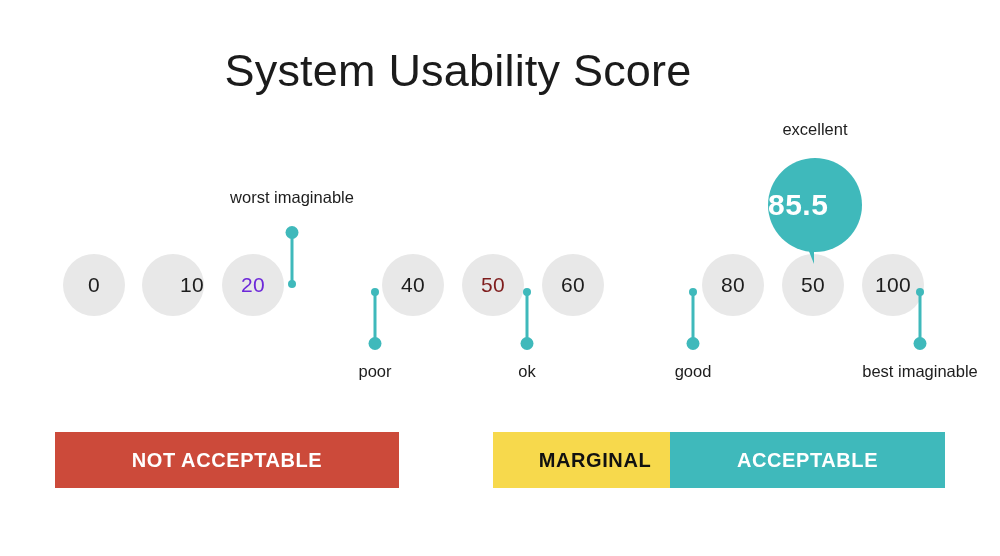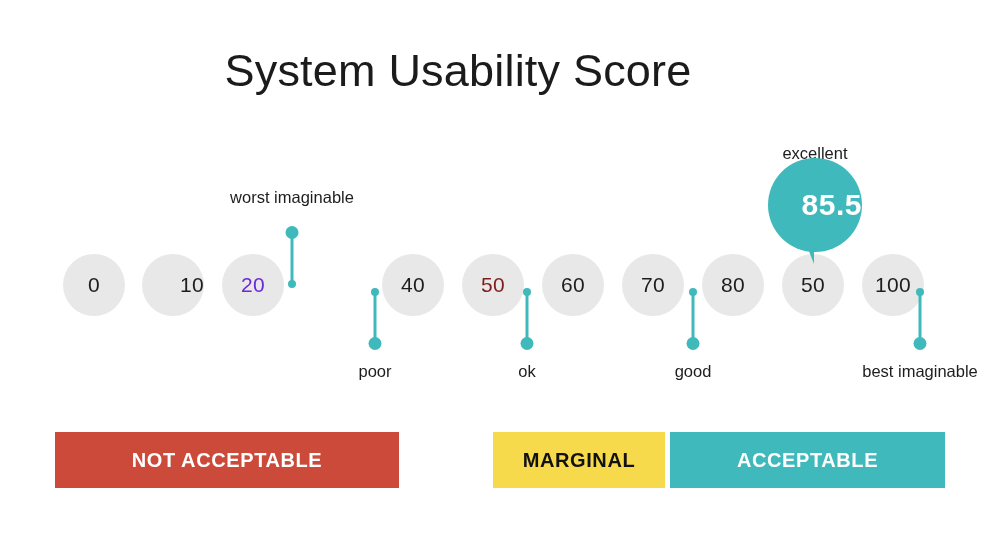--- a/index.html
+++ b/index.html
@@ -105,21 +105,21 @@
   .bubble-body {
     position: absolute;
     left: 0;
     top: 0;
     width: 94px;
     height: 94px;
     border-radius: 50%;
     background: #3fb9bb;
     display: flex;
     align-items: center;
-    justify-content: flex-end;
+    justify-content: flex-start;
   }
   .bubble-value {
     font-size: 30px;
     font-weight: 700;
     color: #ffffff;
     letter-spacing: 0.5px;
     line-height: 1;
     position: relative;
     z-index: 2;
   }
@@ -178,21 +178,21 @@
 <div class="stage">
 
   <div class="title">System Usability Score</div>
 
   <div class="bubble-wrap" id="bubble-wrap" style="left: 768px; top: 158px; width: 94px; height: 140px;">
     <div class="bubble-tail" style="border-right-color: rgb(63, 185, 187);"></div>
     <div class="bubble-body" style="background: rgb(63, 185, 187);">
       <span class="bubble-value">85.5</span>
     </div>
   </div>
-  <div class="bubble-label" id="bubble-label" style="left: 815px; top: 144px; transform: translateX(-50%);">excellent</div>
+  <div class="bubble-label" id="bubble-label" style="left: 815px; top: 120px; transform: translateX(-50%);">excellent</div>
 
   <div id="markers-layer">
       <div class="marker" style="width: 14px; left: 285px; top: 226px; height: 62px;">
         <div class="stem" style="background: rgb(63, 185, 187); top: 6px; height: 54px;"></div>
         <div class="dot big" style="background: rgb(63, 185, 187); top: 0px;"></div>
         <div class="dot small" style="background: rgb(63, 185, 187); top: 54px;"></div>
       </div>
       <div class="marker-label" style="color: rgb(29, 29, 29); top: 188px; left: 292px; transform: translateX(-50%);">worst imaginable</div>
       <div class="marker" style="width: 14px; left: 368px; top: 288px; height: 62px;">
         <div class="stem" style="background: rgb(63, 185, 187); top: 4px; height: 54px;"></div>
@@ -232,39 +232,36 @@
       </div>
       <div class="scale-circle" style="left: 319px; background: rgb(232, 232, 232); color: rgb(29, 29, 29);">
         <span>40</span>
       </div>
       <div class="scale-circle" style="left: 399px; background: rgb(232, 232, 232); color: #7f1d1d;">
         <span>50</span>
       </div>
       <div class="scale-circle" style="left: 479px; background: rgb(232, 232, 232); color: rgb(29, 29, 29);">
         <span>60</span>
       </div>
-      <div class="scale-circle" style="left: 559px; background: rgb(232, 232, 232); color: rgb(29, 29, 29);">
-        <span>70</span>
-      </div>
       <div class="scale-circle" style="left: 639px; background: rgb(232, 232, 232); color: rgb(29, 29, 29);">
         <span>80</span>
       </div>
       <div class="scale-circle" style="left: 719px; background: rgb(232, 232, 232); color: rgb(29, 29, 29);">
         <span>50</span>
       </div>
       <div class="scale-circle" style="left: 799px; background: rgb(232, 232, 232); color: rgb(29, 29, 29);">
         <span>100</span>
       </div>
     </div>
 
   <div class="accept-bar" id="accept-bar">
       <div class="seg" style="left: 0px; width: 344px; background: rgb(204, 74, 58); color: rgb(255, 255, 255);">
         <span>NOT ACCEPTABLE</span>
       </div>
-      <div class="seg" style="left: 438px; width: 172px; background: rgb(247, 217, 76); color: rgb(17, 17, 17);">
+      <div class="seg" style="left: 438px; width: 172px; background: rgb(247, 217, 76); color: rgb(17, 17, 17); padding-left: 16px;">
         <span>MARGINAL</span>
       </div>
       <div class="seg" style="left: 615px; width: 275px; background: rgb(63, 185, 187); color: rgb(255, 255, 255);">
         <span>ACCEPTABLE</span>
       </div>
     </div>
 
 
 </div>
 

